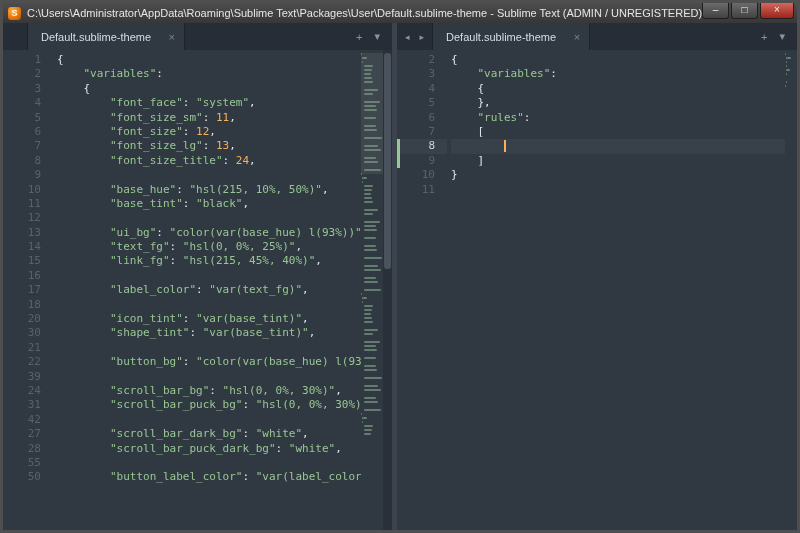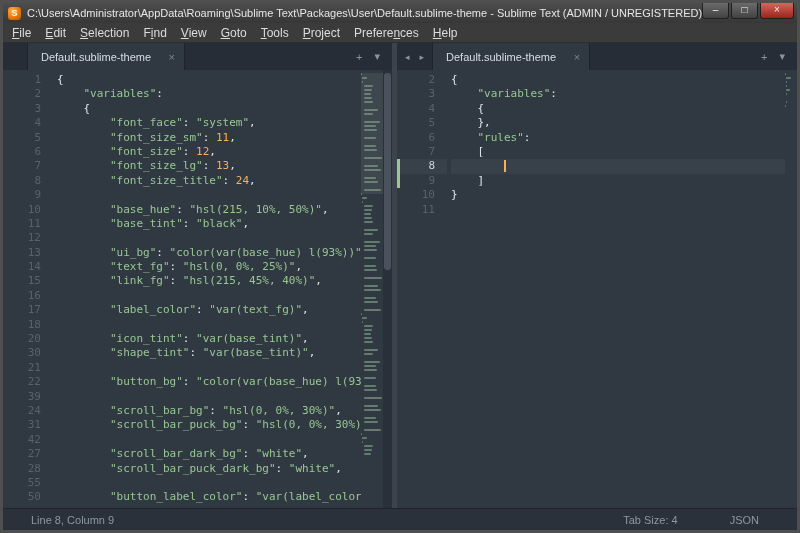--- a/index.html
+++ b/index.html
@@ -89,32 +89,20 @@
   <div class="titlebar">
     <div class="app-icon">S</div>
     <div class="title-text">C:\Users\Administrator\AppData\Roaming\Sublime Text\Packages\User\Default.sublime-theme - Sublime Text (ADMIN / UNREGISTERED)</div>
     <div class="win-controls">
       <div class="win-btn">–</div>
       <div class="win-btn">□</div>
       <div class="win-btn close">×</div>
     </div>
   </div>
 
-  <div class="menubar" id="menubar">
-      <div class="menu-item"><u>F</u>ile</div>
-      <div class="menu-item"><u>E</u>dit</div>
-      <div class="menu-item"><u>S</u>election</div>
-      <div class="menu-item">F<u>i</u>nd</div>
-      <div class="menu-item"><u>V</u>iew</div>
-      <div class="menu-item"><u>G</u>oto</div>
-      <div class="menu-item"><u>T</u>ools</div>
-      <div class="menu-item"><u>P</u>roject</div>
-      <div class="menu-item">Prefere<u>n</u>ces</div>
-      <div class="menu-item"><u>H</u>elp</div>
-    </div>
 
   <div class="main">
 
     <div class="pane pane-left" id="pane-0">
       <div class="tabbar">
         <div class="tab-spacer"></div>
         <div class="tab">
           <span class="tab-label">Default.sublime-theme</span>
           <span class="tab-close">×</span>
         </div>
@@ -307,21 +295,14 @@
               <div class="mm-bar" style="margin-left: 1.4px; width: 0.42px;"></div>
               <div class="mm-bar" style="margin-left: 0px; width: 0.42px;"></div>
               <div class="mm-bar" style="margin-left: 0px; width: 0px; opacity: 0;"></div>
             </div>
         </div>
       </div>
     </div>
 
   </div>
 
-  <div class="statusbar">
-    <span class="status-pos">Line 8, Column 9</span>
-    <span class="status-right">
-      <span>Tab Size: 4</span>
-      <span>JSON</span>
-    </span>
-  </div>
 
 </div>
 
 </body></html>

